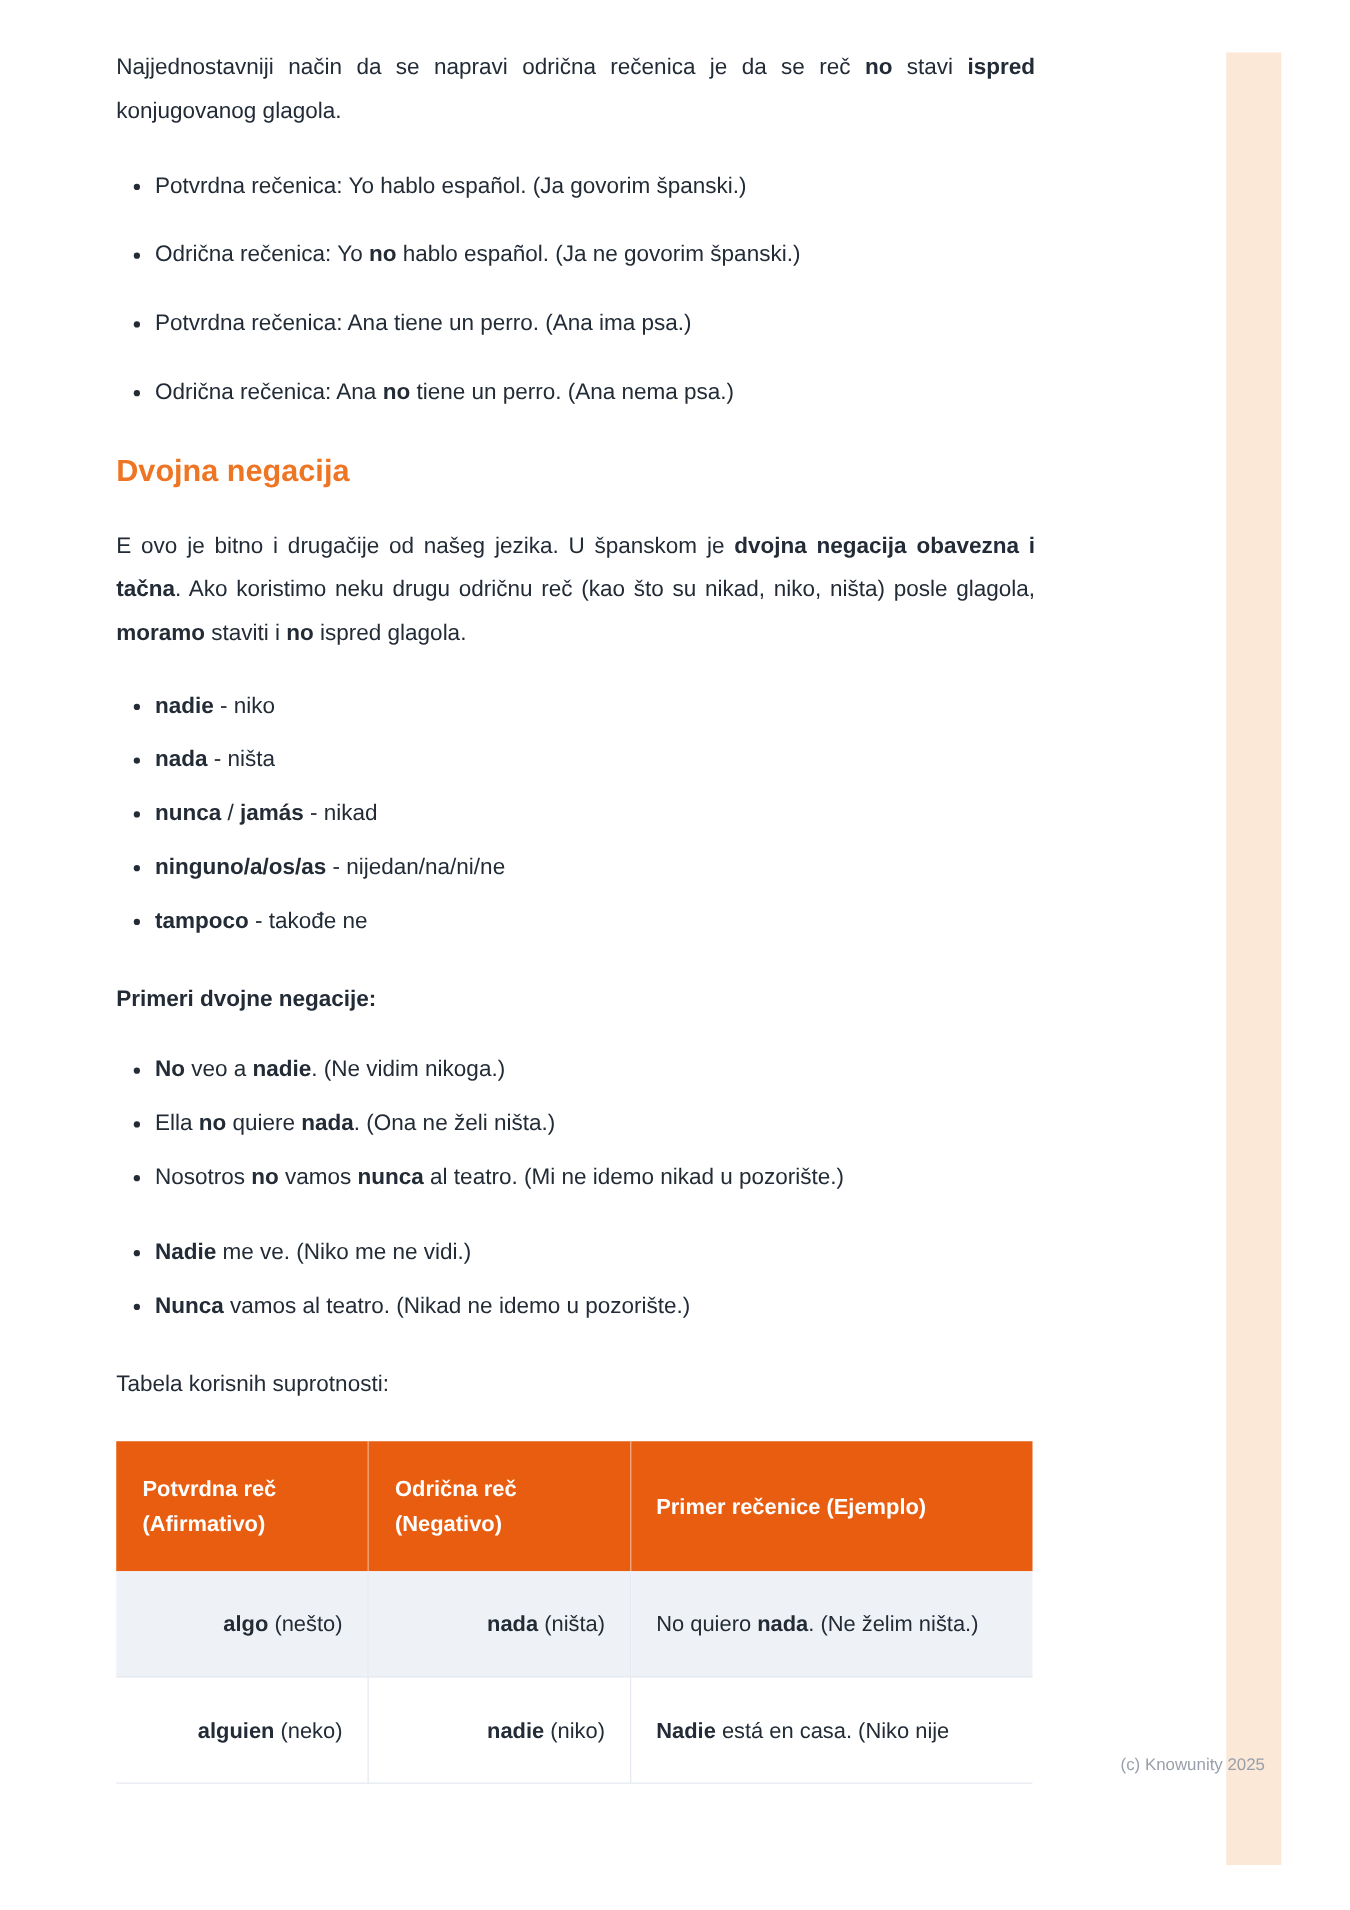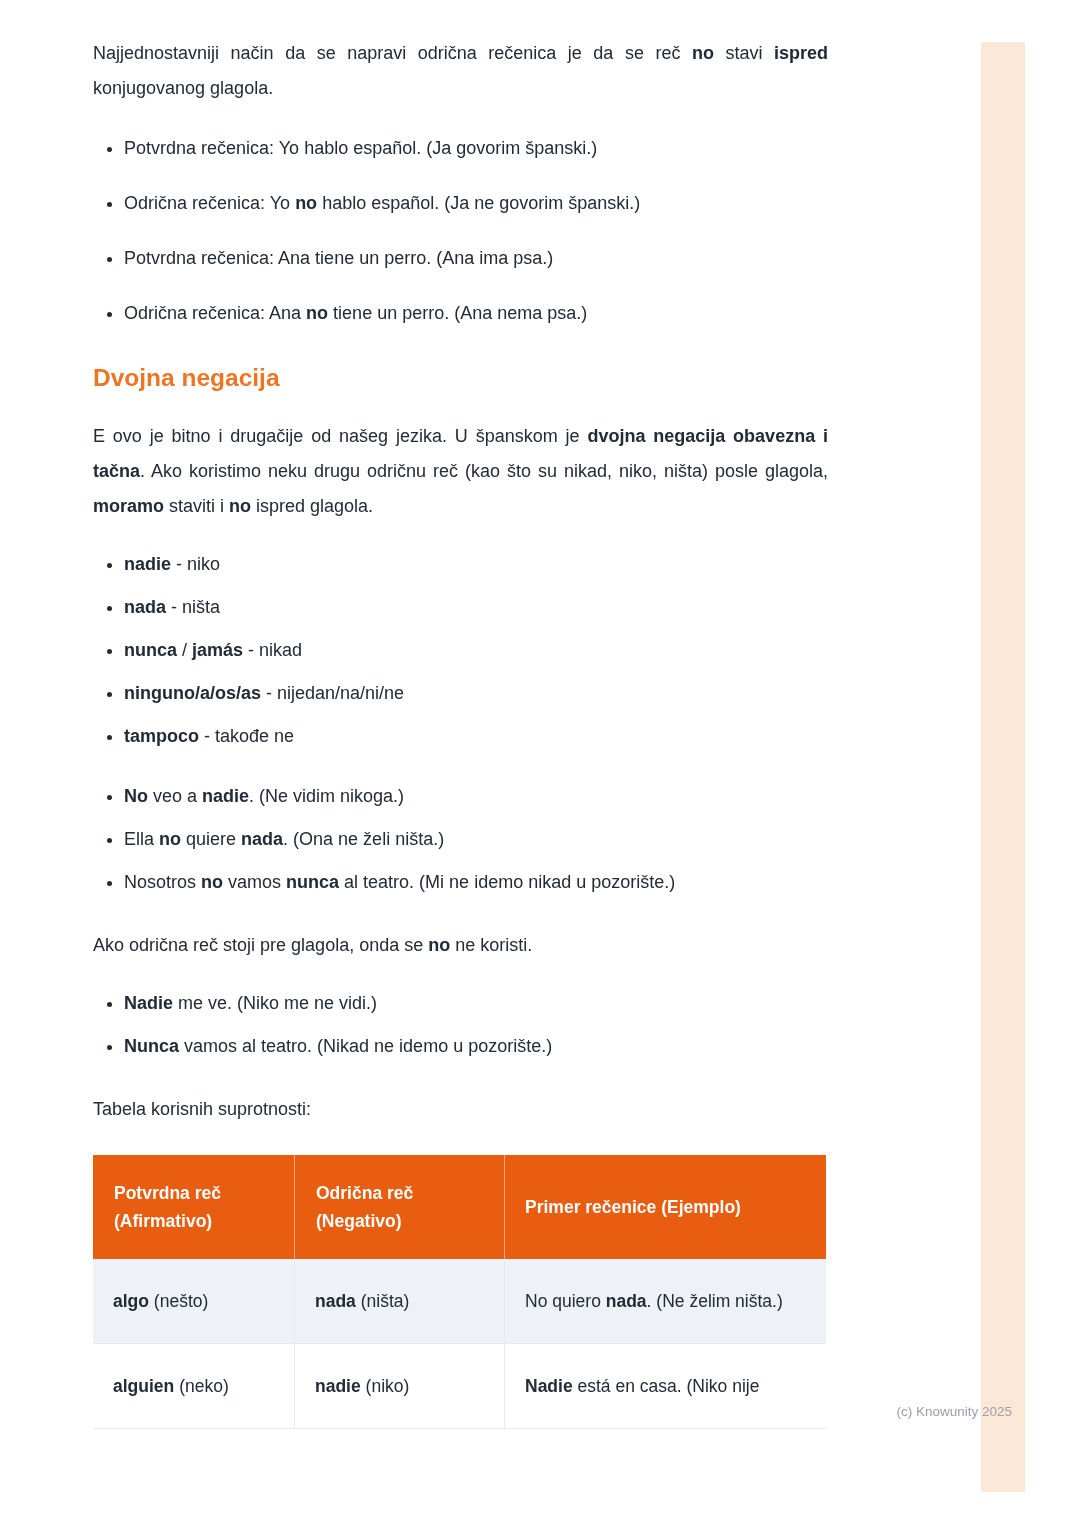--- a/index.html
+++ b/index.html
@@ -73,21 +73,21 @@
     vertical-align: middle;
   }
   table.opposites th:not(:last-child) { border-right: 1px solid rgba(255,255,255,0.45); padding-left: 21px; }
   table.opposites td {
     font-size: 17.5px;
     padding: 28px 20px;
     line-height: 28px;
     vertical-align: middle;
     border-bottom: 1px solid #e5eaf0;
   }
-  table.opposites td:not(:last-child) { border-right: 1px solid #e5eaf0; }
+  table.opposites td:not(:last-child) { border-right: 1px solid #e5eaf0; text-align: right; }
   table.opposites tr.alt td { background: var(--row_alt, #eef2f7); }
   .footer {
     position: absolute;
     top: 1404px;
     right: 68px;
     font-size: 13.5px;
     color: var(--muted, #9aa0ab);
     z-index: 2;
   }
   .b { font-weight: 700; }
@@ -115,28 +115,28 @@
     <p class="para justify"><span>E ovo je bitno i drugačije od našeg jezika. U španskom je </span><span class="b">dvojna negacija obavezna i tačna</span><span>. Ako koristimo neku drugu odričnu reč (kao što su </span><span class="i">nikad</span><span>, </span><span class="i">niko</span><span>, </span><span class="i">ništa</span><span>) posle glagola, </span><span class="b">moramo</span><span> staviti i </span><span class="b">no</span><span> ispred glagola.</span></p>
 
     <ul class="list sp-sm">
       <li><span class="b">nadie</span><span> - niko</span></li>
       <li><span class="b">nada</span><span> - ništa</span></li>
       <li><span class="b">nunca</span><span> / </span><span class="b">jamás</span><span> - nikad</span></li>
       <li><span class="b">ninguno/a/os/as</span><span> - nijedan/na/ni/ne</span></li>
       <li><span class="b">tampoco</span><span> - takođe ne</span></li>
     </ul>
 
+    <p class="para examples-title">Primeri dvojne negacije:</p>
 
     <ul class="list sp-sm">
       <li><span class="b">No</span><span> veo a </span><span class="b">nadie</span><span>. (Ne vidim nikoga.)</span></li>
       <li><span>Ella </span><span class="b">no</span><span> quiere </span><span class="b">nada</span><span>. (Ona ne želi ništa.)</span></li>
       <li><span>Nosotros </span><span class="b">no</span><span> vamos </span><span class="b">nunca</span><span> al teatro. (Mi ne idemo nikad u pozorište.)</span></li>
     </ul>
 
-    <p class="para"><span>Ako odrična reč stoji </span><span class="i">pre</span><span> glagola, onda se </span><span class="b">no</span><span> ne koristi.</span></p>
 
     <ul class="list sp-sm">
       <li><span class="b">Nadie</span><span> me ve. (Niko me ne vidi.)</span></li>
       <li><span class="b">Nunca</span><span> vamos al teatro. (Nikad ne idemo u pozorište.)</span></li>
     </ul>
 
     <p class="para table-intro">Tabela korisnih suprotnosti:</p>
 
     <table class="opposites">
       <colgroup>

